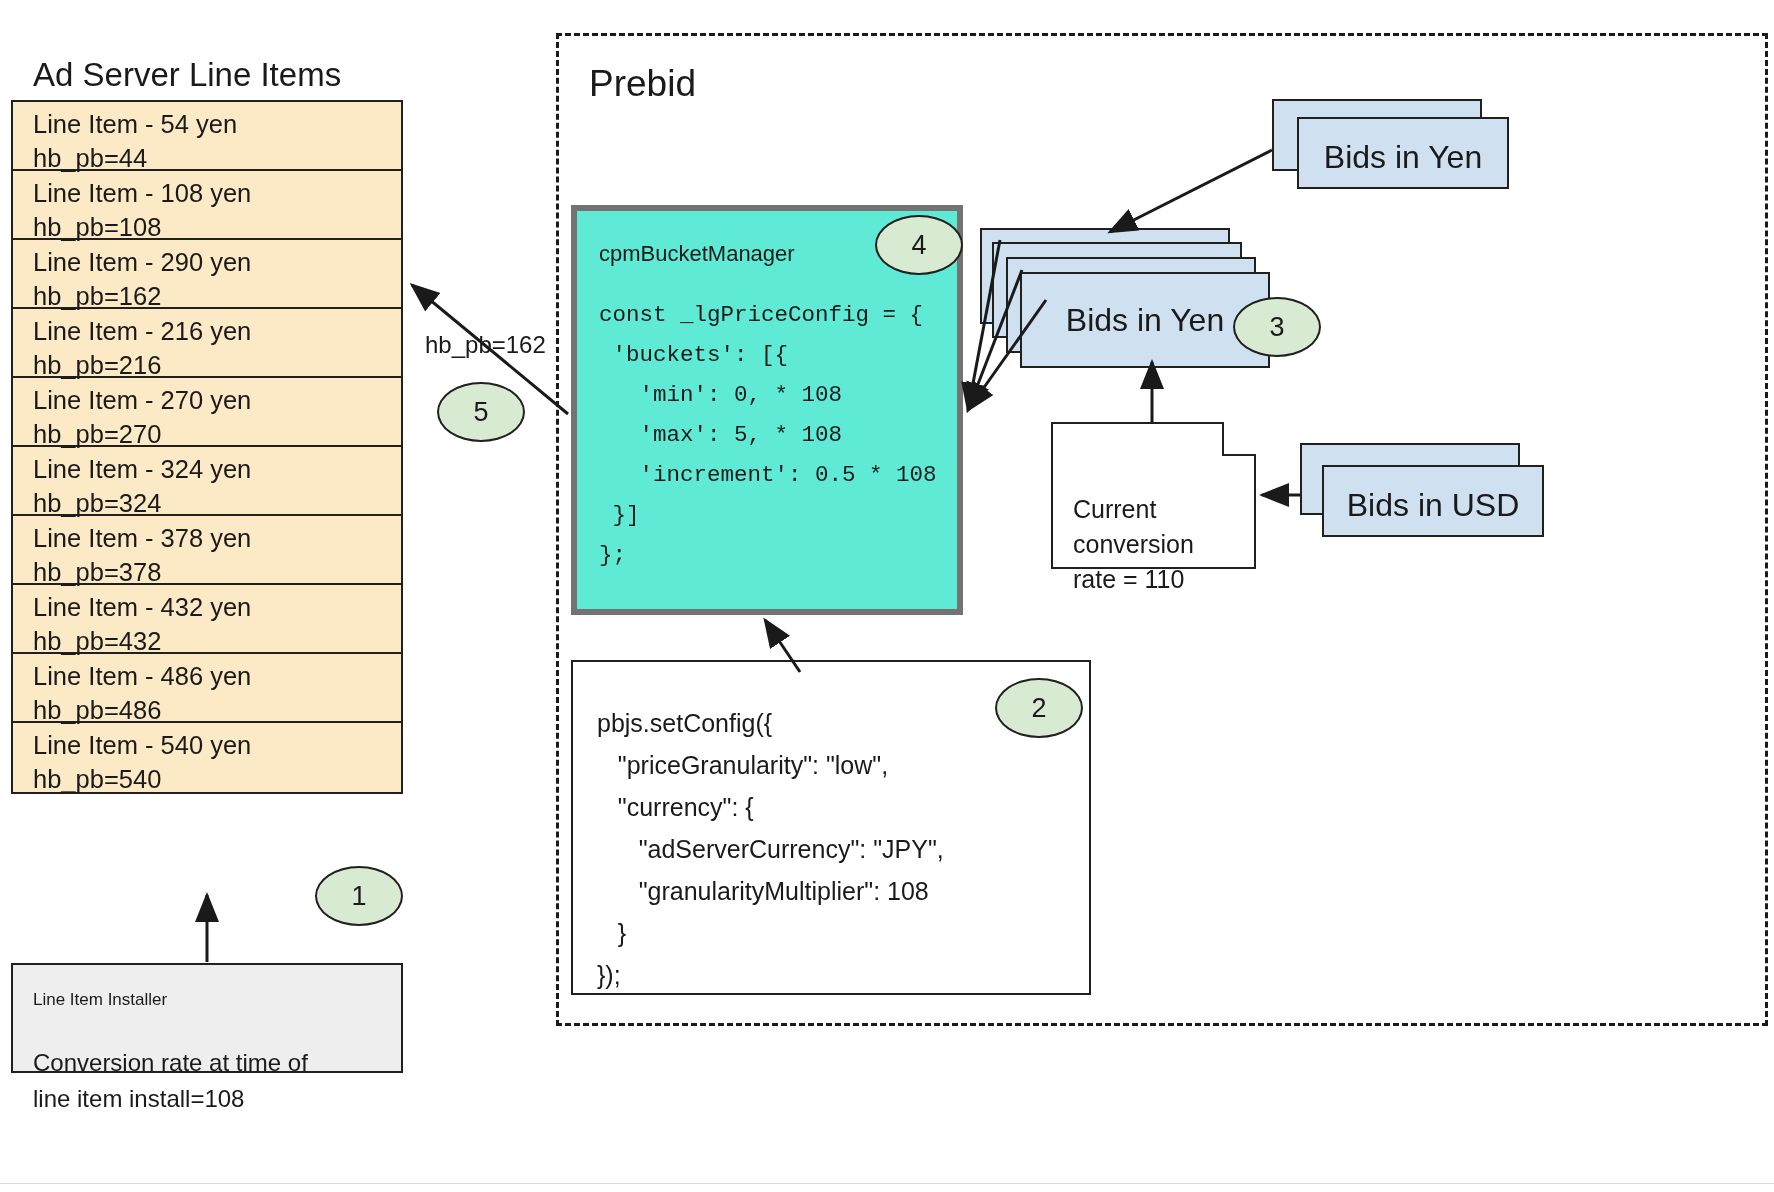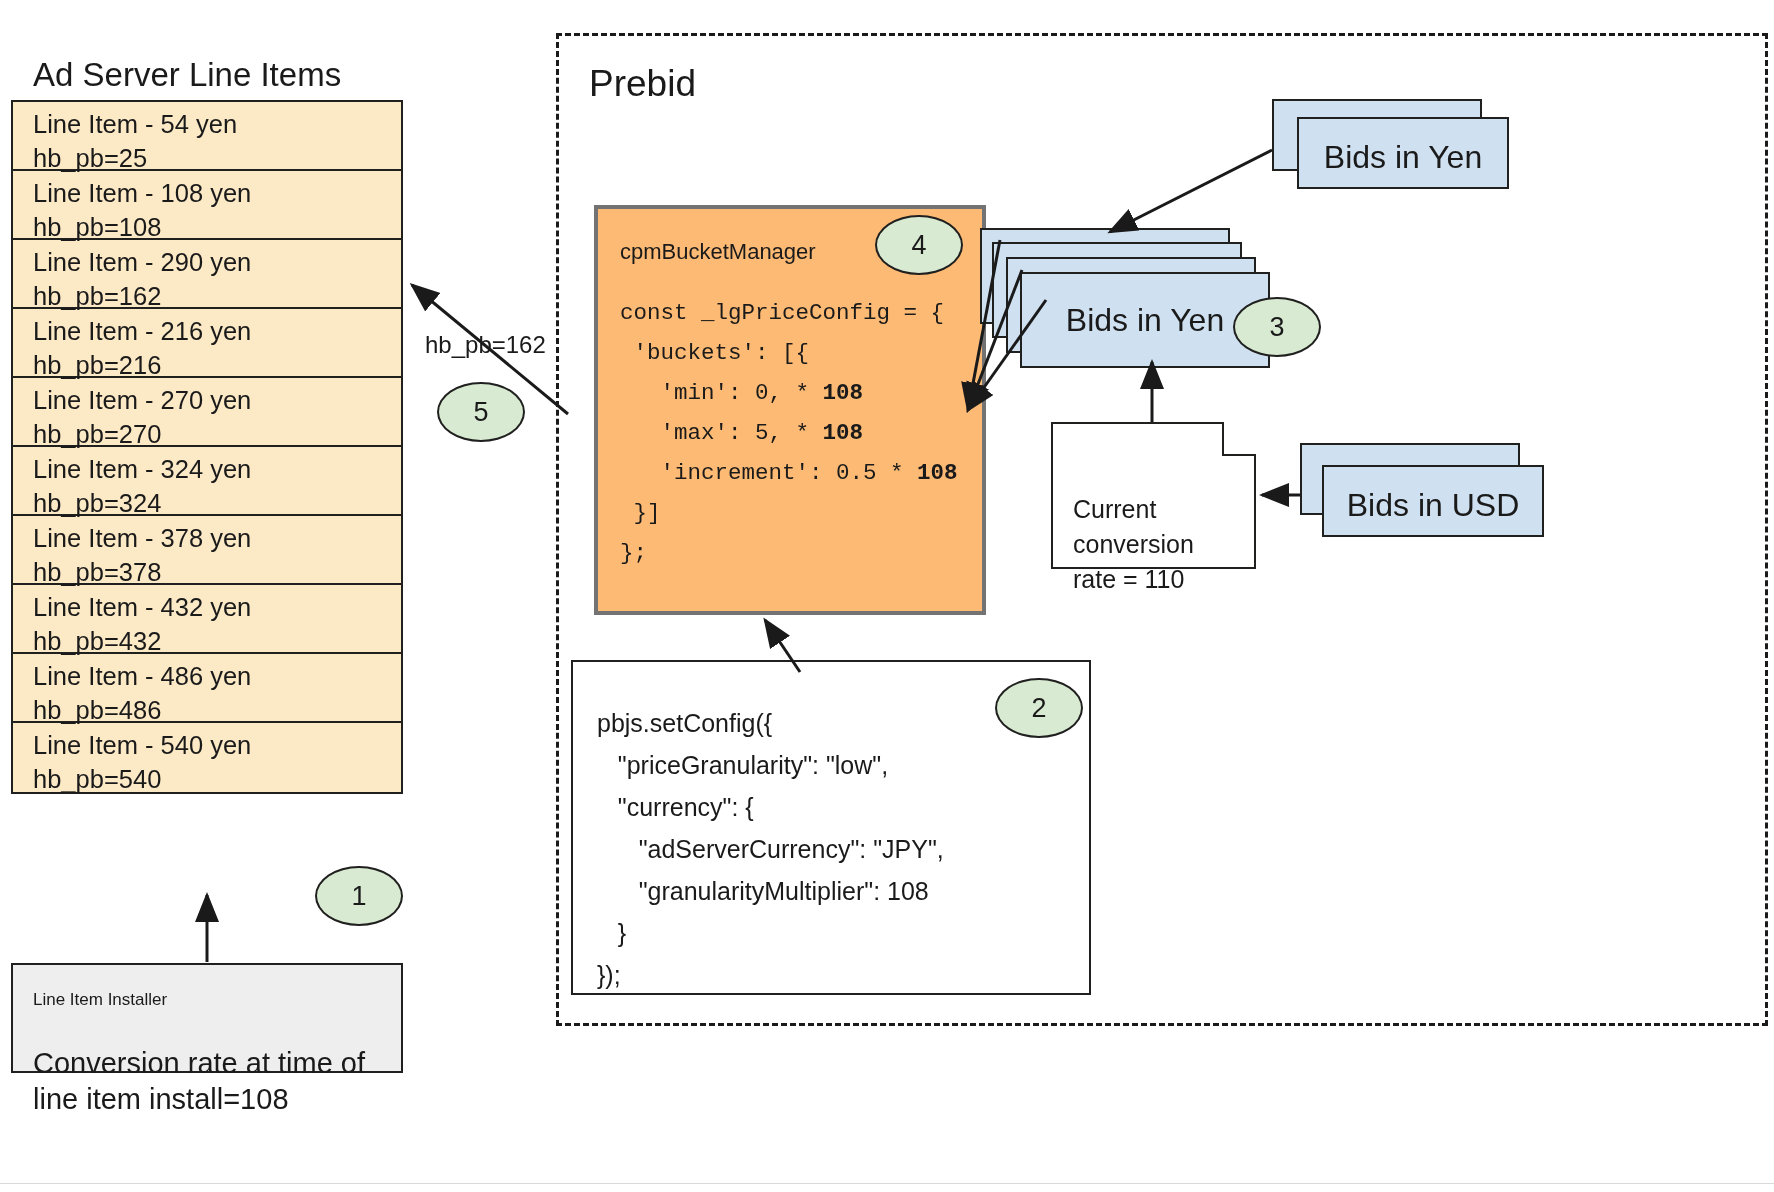--- a/index.html
+++ b/index.html
@@ -55,60 +55,60 @@
   #installer-box {
     position: absolute;
     left: 11px; top: 963px;
     width: 392px; height: 110px;
     box-sizing: border-box;
     border: 2px solid #20201f;
     background: #eeeeee;
     padding: 18px 0 0 20px;
   }
   #installer-box .inst-title { font-size: 17px; line-height: 34px; }
-  #installer-box .inst-note  { font-size: 29px; line-height: 36px; margin-top: 28px; }
+  #installer-box .inst-note  { font-size: 24px; line-height: 36px; margin-top: 28px; }
 
   
   #prebid-box {
     position: absolute;
     left: 556px; top: 33px;
     width: 1212px; height: 993px;
     box-sizing: border-box;
     border: 3px dashed #1a1a1a;
     background: transparent;
   }
   #prebid-label {
     position: absolute; left: 589px; top: 63px;
     font-size: 37px; color: #1a1a1a;
   }
 
   
   #bucket-box {
     position: absolute;
-    left: 594px; top: 205px;
+    left: 571px; top: 205px;
     width: 392px; height: 410px;
     box-sizing: border-box;
-    border: 4px solid #737373;
-    background: #fdba74;
+    border: 6px solid #737373;
+    background: #5eead4;
     padding: 28px 0 0 22px;
     overflow: hidden;
   }
   #bucket-box .bm-head {
     font-family: "Liberation Sans", sans-serif;
     font-size: 22px; line-height: 30px; color: #1a1a1a;
     margin-bottom: 26px;
   }
   #bucket-box .code {
     font-family: "Liberation Mono", "DejaVu Sans Mono", monospace;
     font-size: 22.5px;
     line-height: 40px;
     color: #1a1a1a;
     white-space: pre;
   }
-  #bucket-box .code b { font-weight: bold; text-align: center; }
+  #bucket-box .code b { font-weight: normal; text-align: center; }
 
   
   #setconfig-box {
     position: absolute;
     left: 571px; top: 660px;
     width: 520px; height: 335px;
     box-sizing: border-box;
     border: 2px solid #20201f;
     background: #ffffff;
     padding: 40px 0 0 24px;
@@ -224,21 +224,21 @@
 </head>
 <body>
 
 <div id="root">
 
   <div id="li-title" class="section-title">Ad Server Line Items</div>
 
   <div id="line-items">
     <div class="line-item">
       <div>Line Item - 54 yen</div>
-      <div>hb_pb=25</div>
+      <div>hb_pb=44</div>
     </div>
     <div class="line-item">
       <div>Line Item - 108 yen</div>
       <div>hb_pb=108</div>
     </div>
     <div class="line-item">
       <div>Line Item - 290 yen</div>
       <div>hb_pb=162</div>
     </div>
     <div class="line-item">

